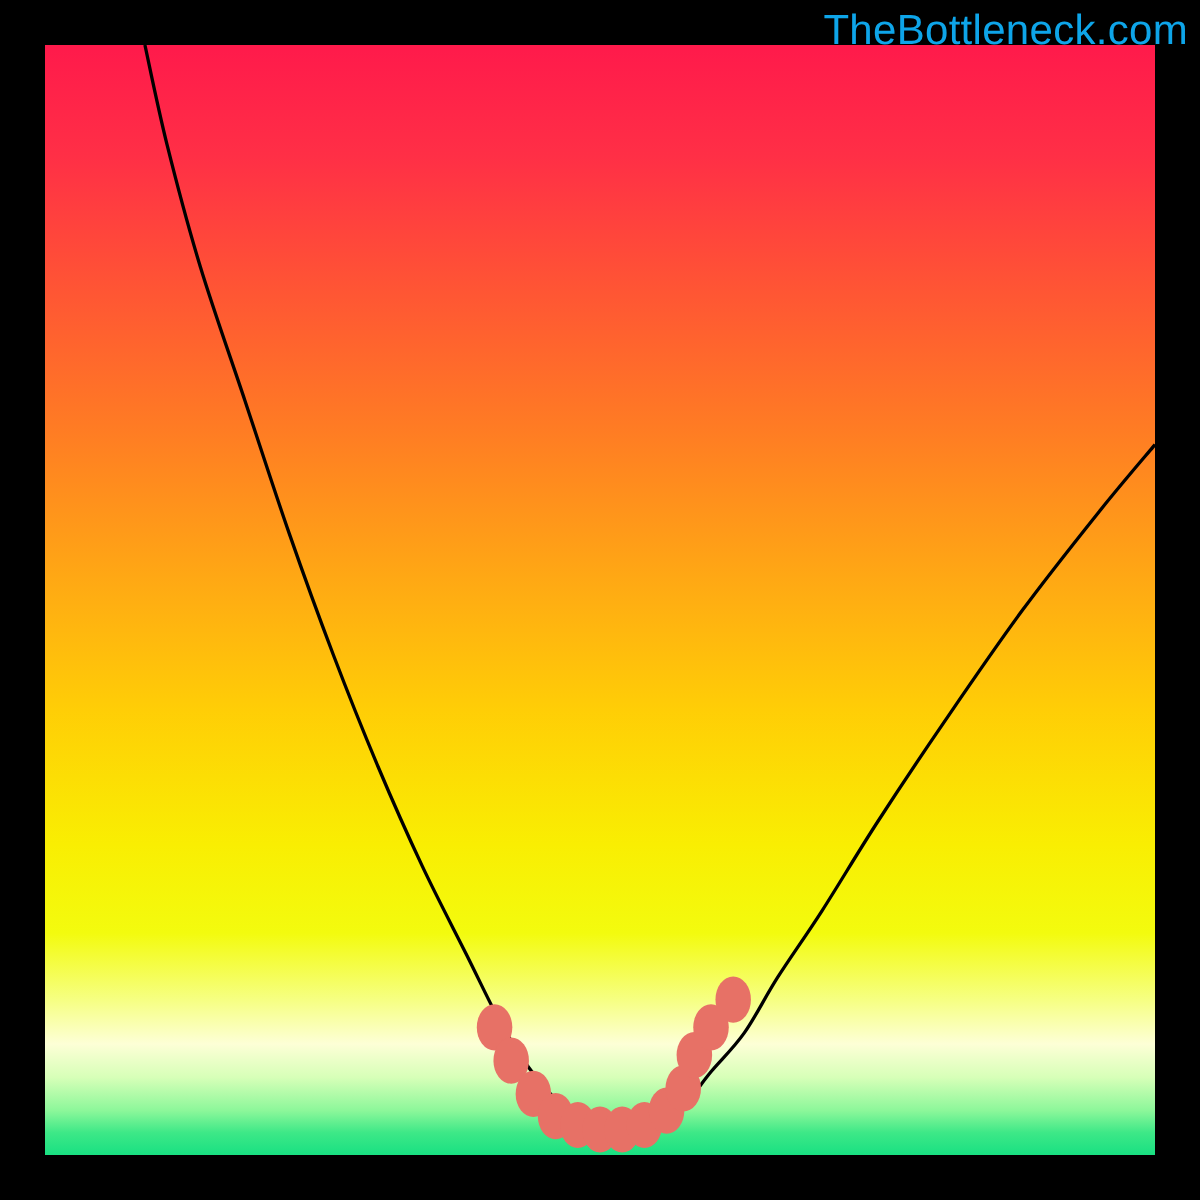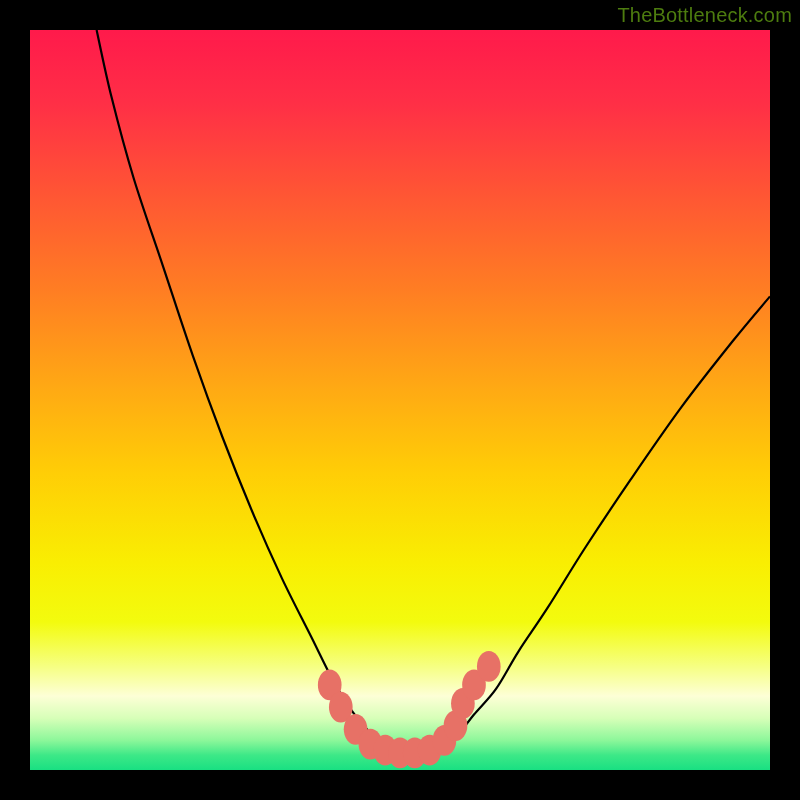--- a/index.html
+++ b/index.html
@@ -20,22 +20,22 @@
     left: 30px;
     top: 30px;
     width: 740px;
     height: 740px;
   }
   .watermark {
     position: absolute;
     top: 4px;
     right: 8px;
     font-family: Arial, Helvetica, sans-serif;
-    font-size: 20px;
-    color: #4d7c0f;
+    font-size: 28px;
+    color: #0ea5e9;
     font-weight: 500;
     letter-spacing: 0.2px;
   }
 </style>
 </head>
 <body>
 
 <div class="frame">
   <div class="plot-area">
     <svg id="chart-svg" width="740" height="740" viewBox="0 0 740 740">

